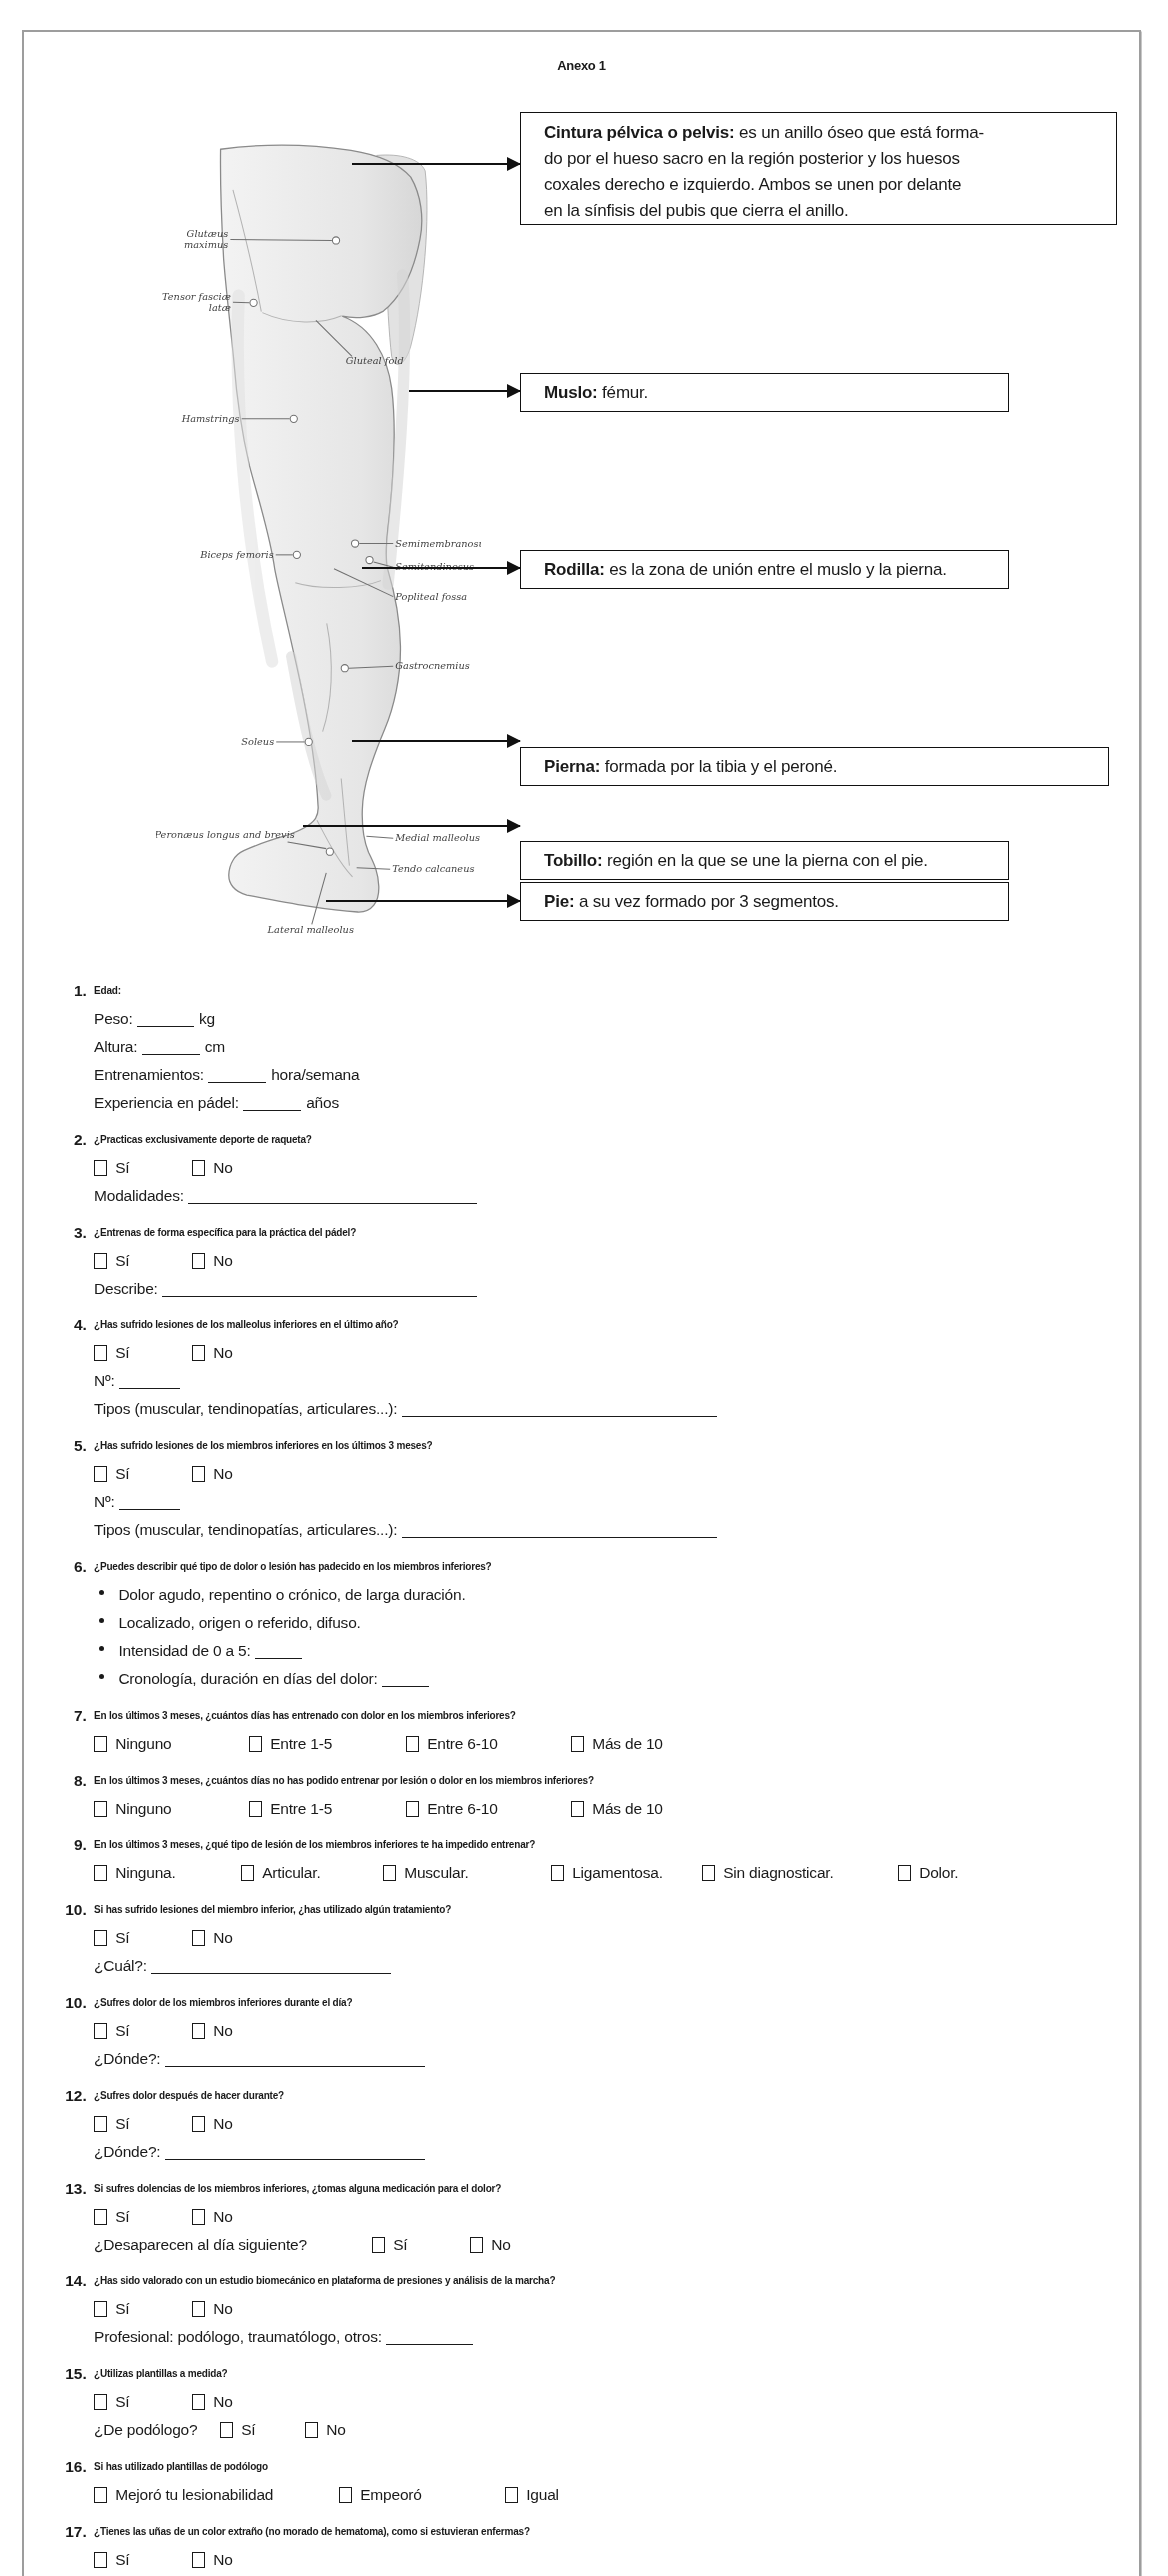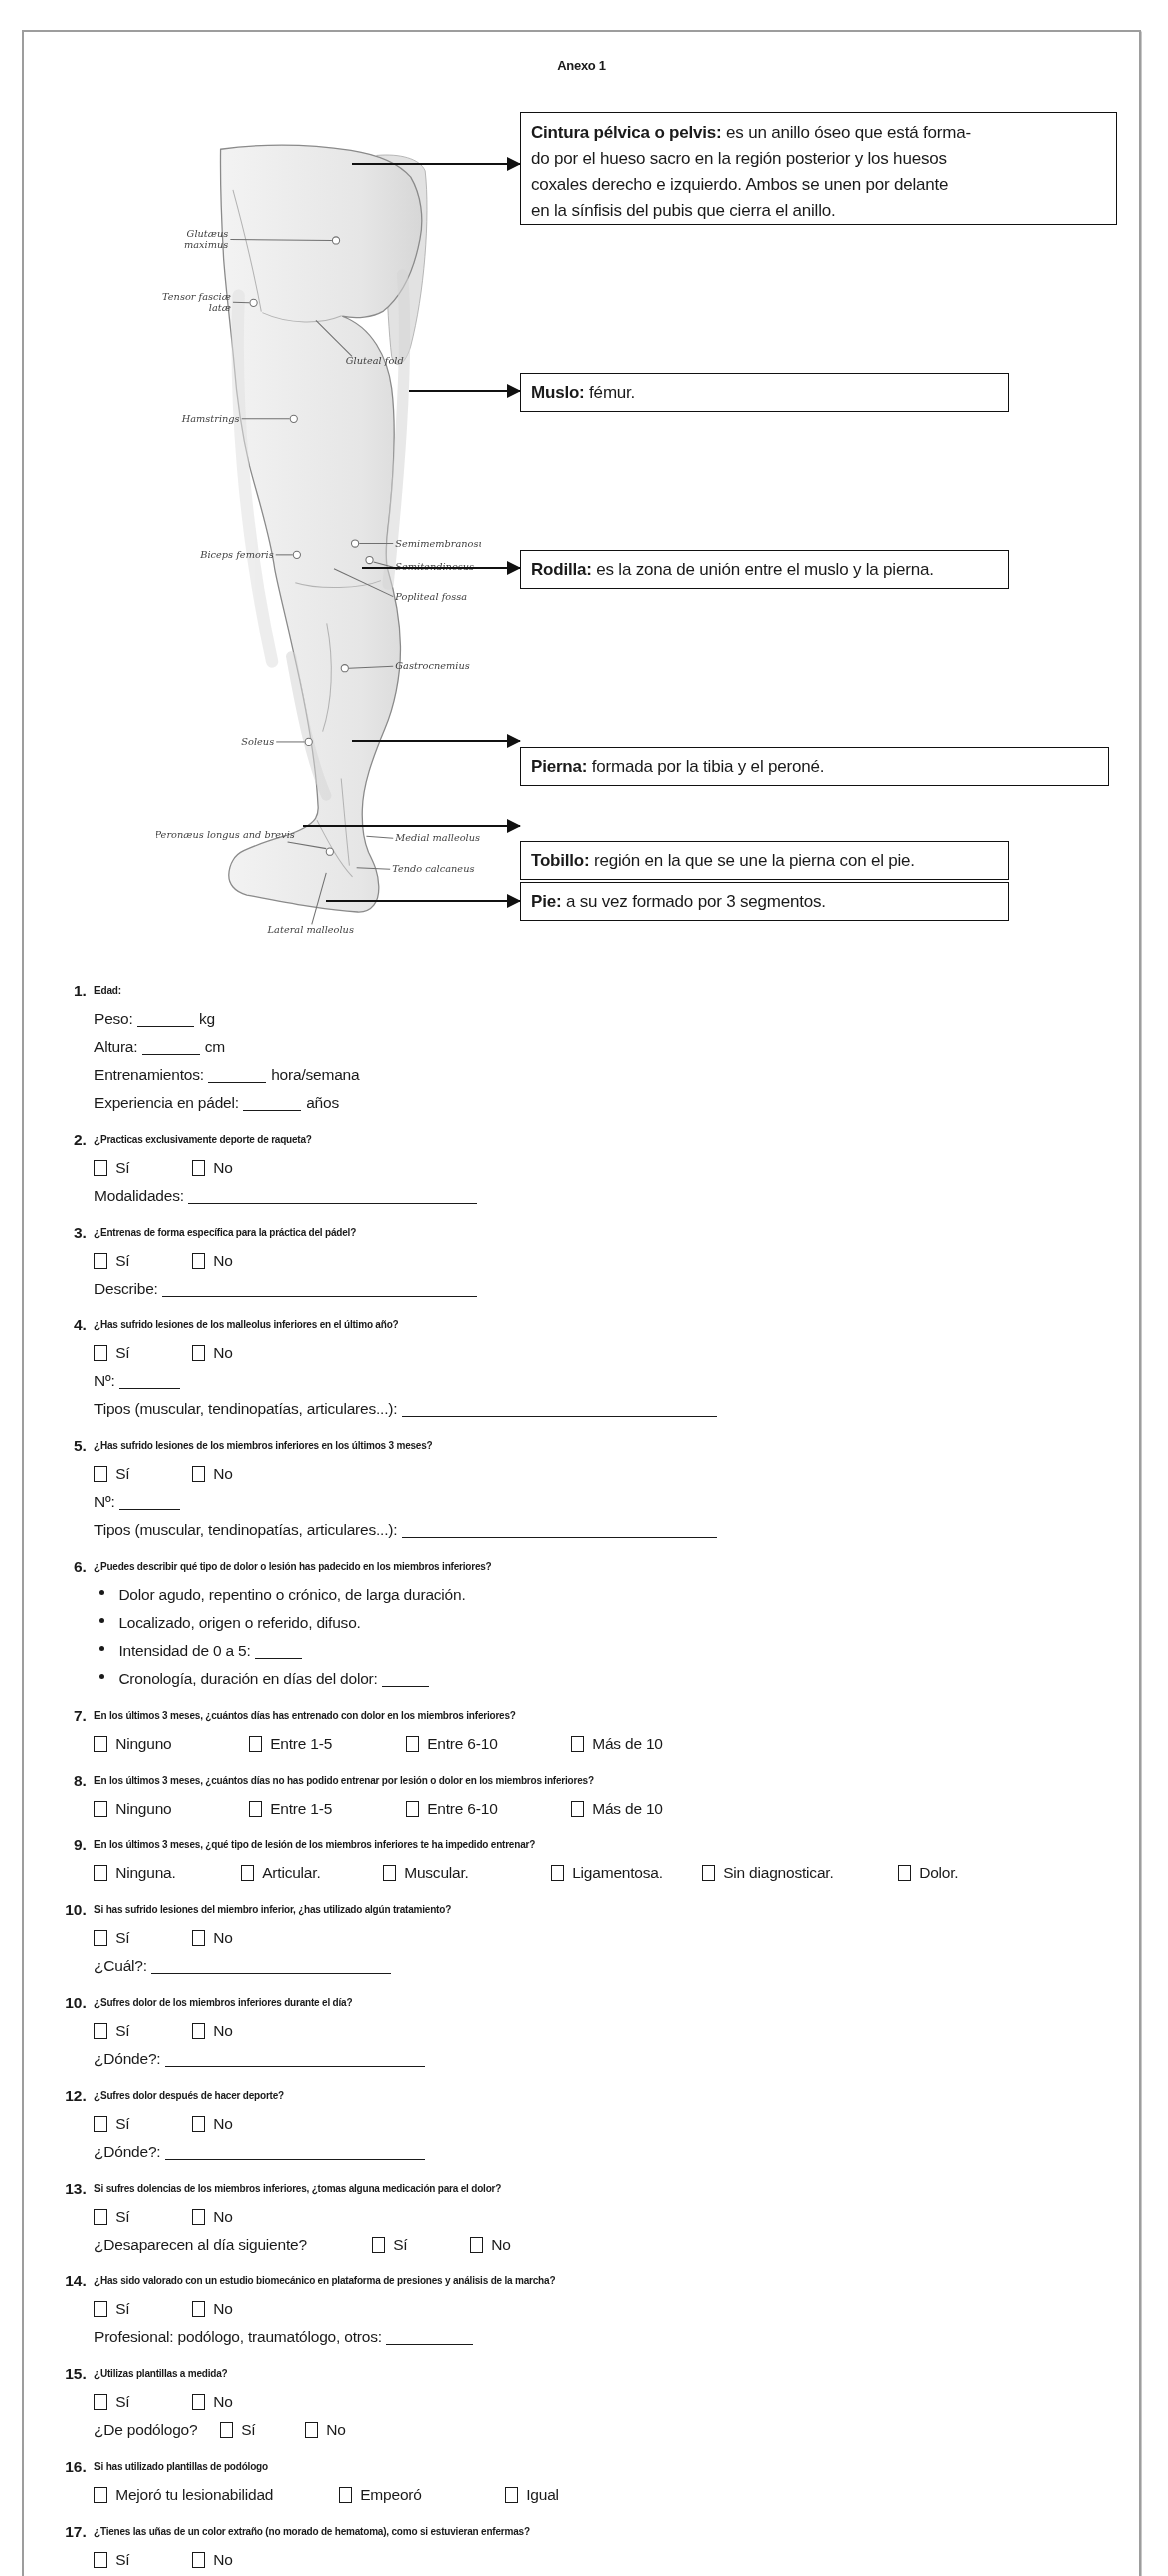--- a/index.html
+++ b/index.html
@@ -8,21 +8,21 @@
   #canvas{position:absolute;left:0;top:0;width:1168px;height:2847px;}
   
   .page{position:absolute;left:22px;top:30px;width:1119px;height:2788px;
         background:#ffffff;border:2.1px solid #9d9d9d;box-sizing:border-box;
         box-shadow:1px 1.5px 0 #c7c7c7;}
   .page-title{position:absolute;left:0;top:26px;width:100%;text-align:center;
         font-size:13px;font-weight:bold;letter-spacing:-0.3px;}
   
   .figure-svg{position:absolute;left:132px;top:109px;width:325px;height:804px;}
   .callout{position:absolute;border:1.5px solid #111;background:#fff;box-sizing:border-box;
-        font-size:17px;letter-spacing:-0.2px;padding-left:10px;}
+        font-size:17px;letter-spacing:-0.2px;padding-left:23px;}
   .callout .b{font-weight:bold;}
   .callout.single{display:flex;align-items:center;}
   .callout.multi{padding-top:7.2px;line-height:26px;}
   .arrow{position:absolute;height:2.1px;background:#111;}
   .arrow::after{content:"";position:absolute;right:-1px;top:50%;transform:translateY(-50%);
         width:0;height:0;border-left:14.4px solid #111;
         border-top:7.7px solid transparent;border-bottom:7.7px solid transparent;}
   
   .questions{position:absolute;left:28px;top:947px;width:1061px;}
   .qblock{display:flex;margin-bottom:8.8px;}
@@ -282,21 +282,21 @@
             <div class="row">
               <span class="opt" style="left: 0px;"><span class="cb"></span><span>Sí</span></span>
               <span class="opt" style="left: 98px;"><span class="cb"></span><span>No</span></span>
             </div>
             <div class="row"><span>¿Dónde?:</span><span class="blank" style="width: 260px;"></span></div>
           </div>
         </div>
         <div class="qblock">
           <div class="qnum">12.</div>
           <div class="qbody">
-            <div class="qtitle">¿Sufres dolor después de hacer deporte?</div>
+            <div class="qtitle">¿Sufres dolor después de hacer durante?</div>
             <div class="row">
               <span class="opt" style="left: 0px;"><span class="cb"></span><span>Sí</span></span>
               <span class="opt" style="left: 98px;"><span class="cb"></span><span>No</span></span>
             </div>
             <div class="row"><span>¿Dónde?:</span><span class="blank" style="width: 260px;"></span></div>
           </div>
         </div>
         <div class="qblock">
           <div class="qnum">13.</div>
           <div class="qbody">

